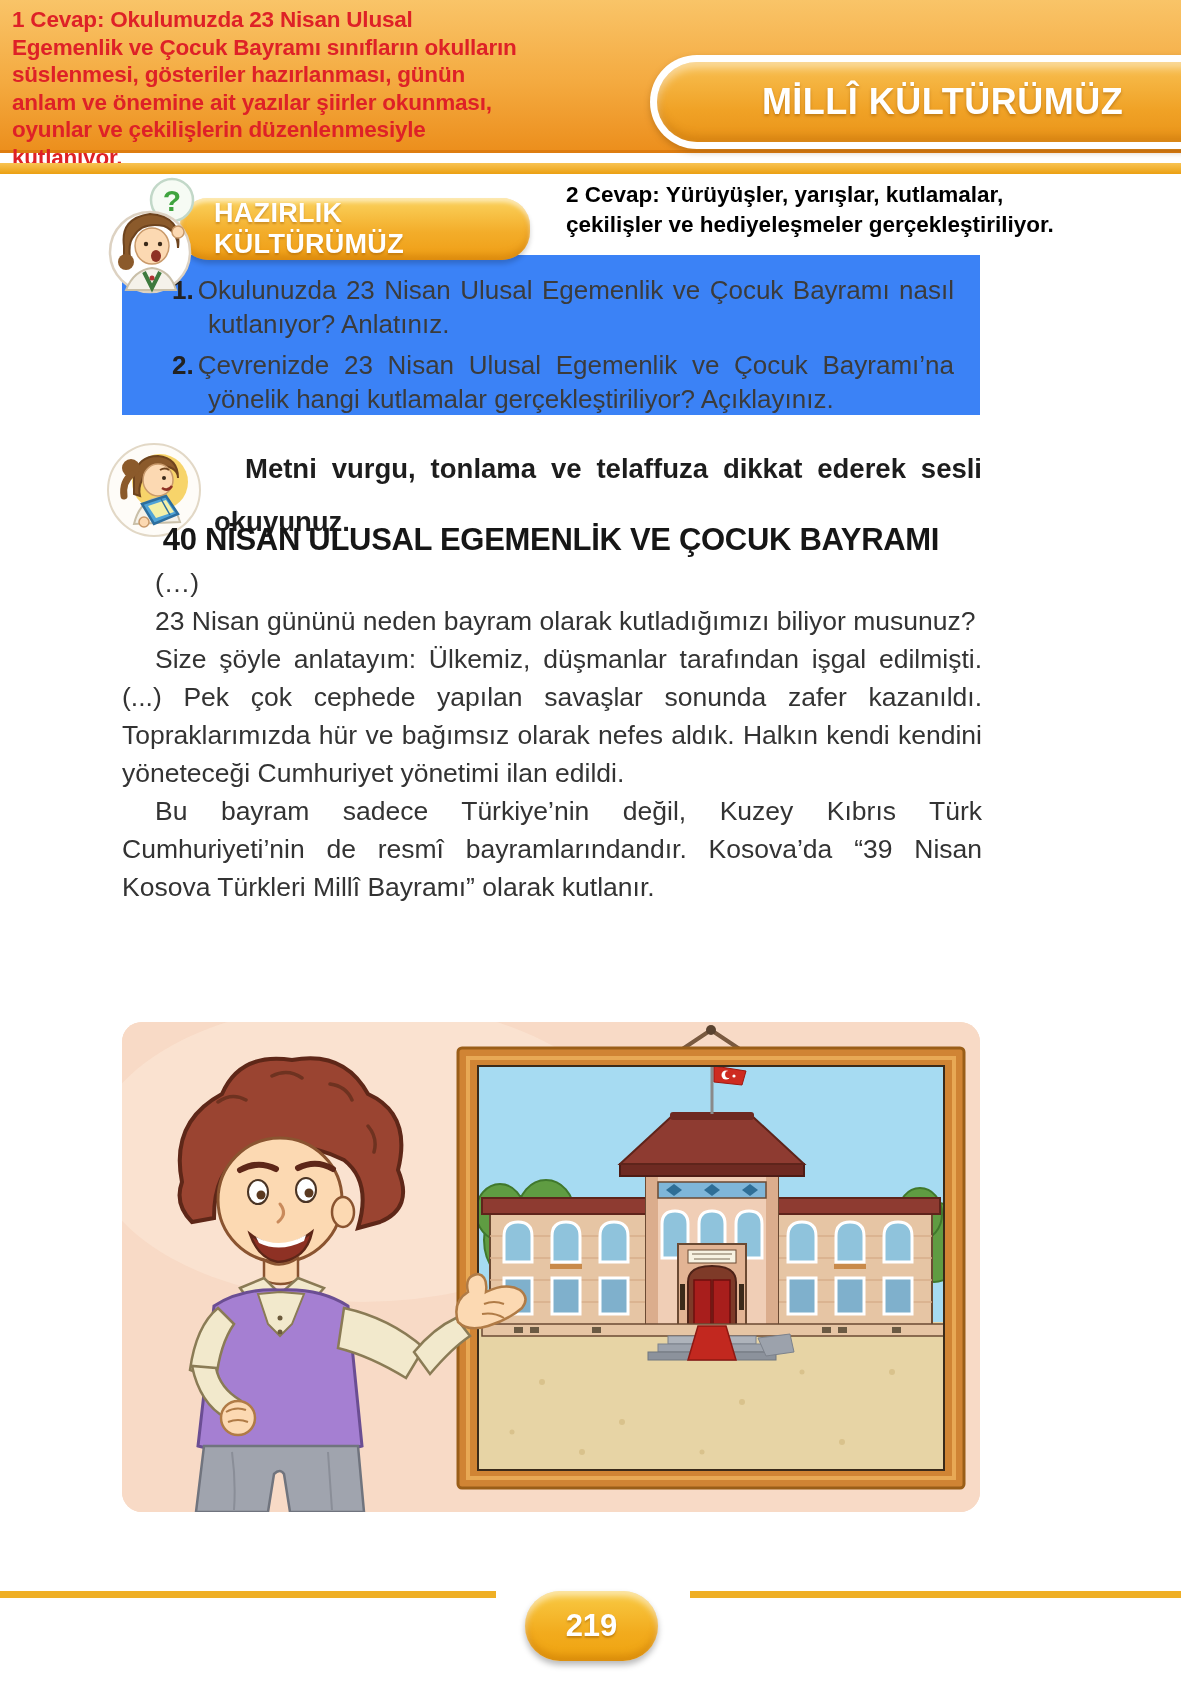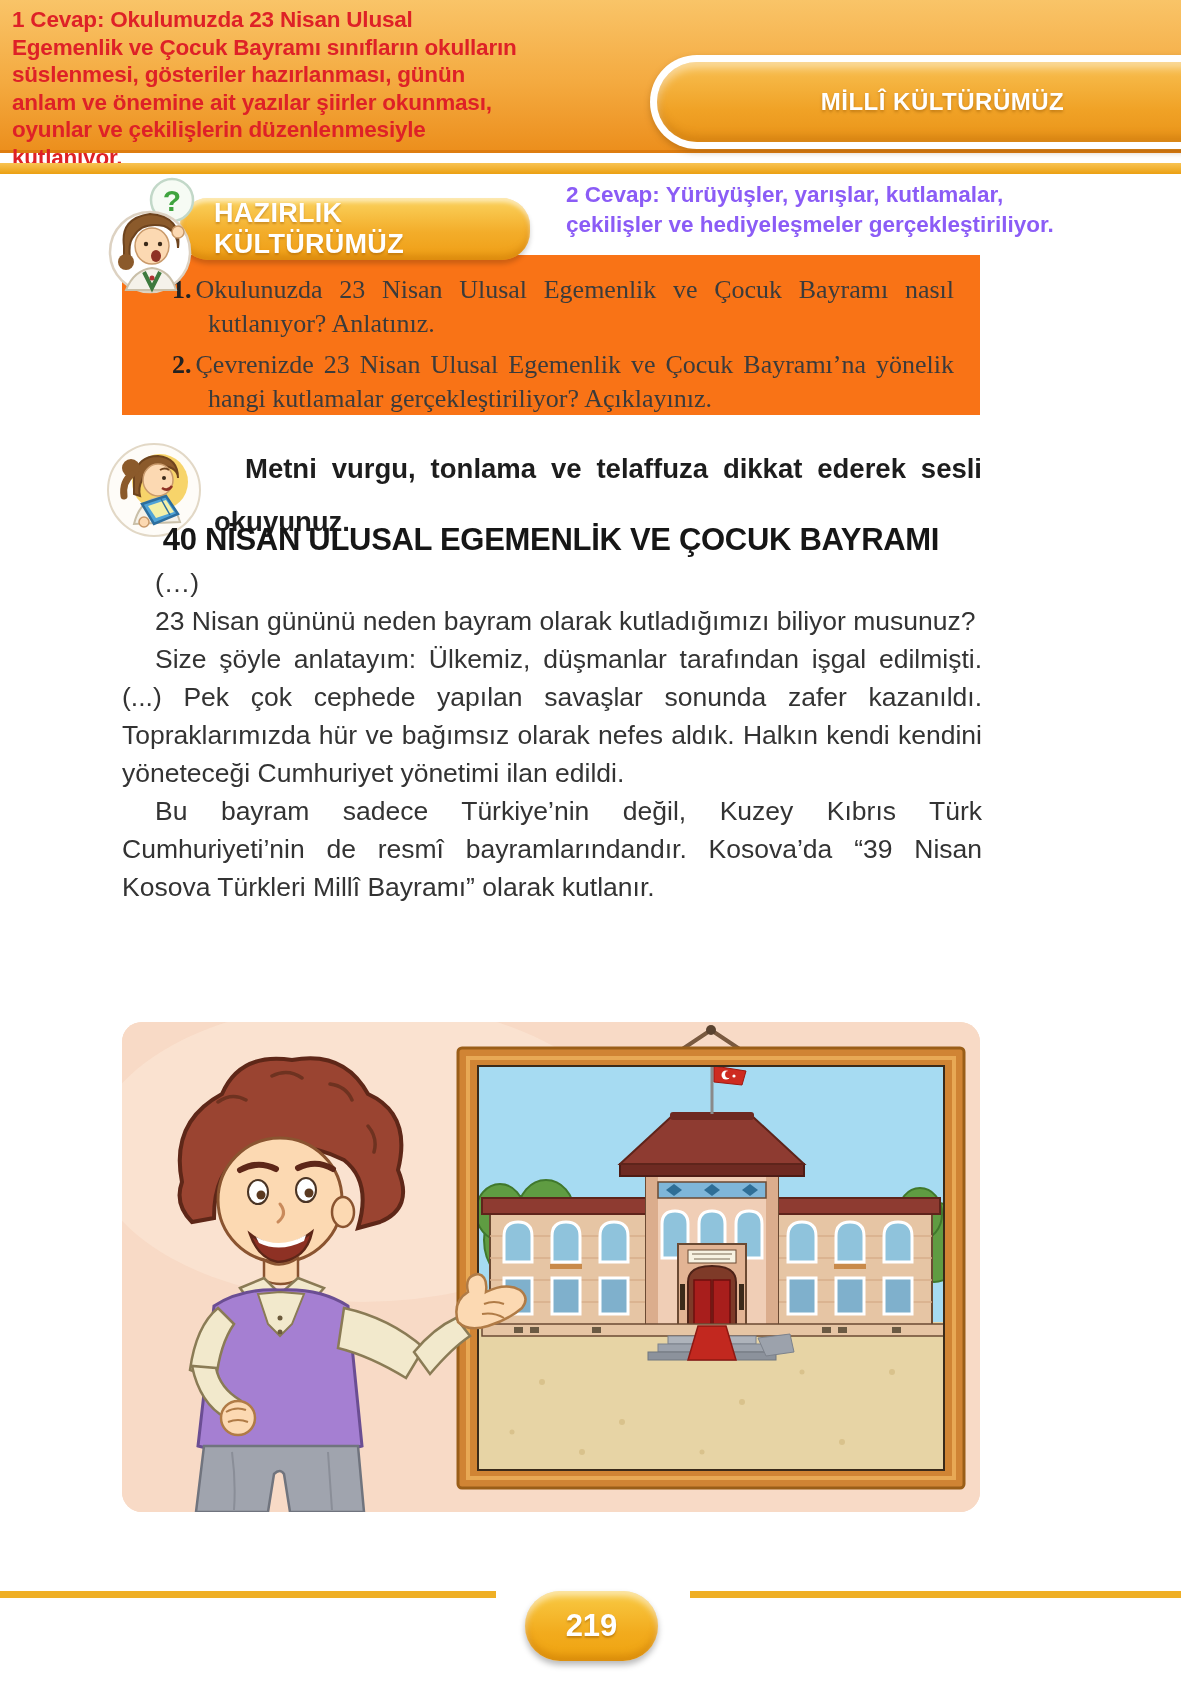--- a/index.html
+++ b/index.html
@@ -11,40 +11,40 @@
           background:linear-gradient(180deg,#f9c468 0%,#f4aa40 55%,#ec8f1d 100%);
           border-bottom:3px solid #de7d10;padding-left:9px;}
   .answer1{position:absolute;left:12px;top:6px;width:505px;
            color:#de2127;font-size:22.5px;line-height:27.5px;font-weight:600;letter-spacing:-0.2px;}
   .unit-pill{position:absolute;left:650px;top:55px;right:-45px;height:94px;border-radius:47px;
              background:#ffffff;box-shadow:0 3px 6px rgba(120,70,0,.35);display:flex;}
   .unit-pill-inner{flex:1;margin:7px;border-radius:40px;
              background:linear-gradient(180deg,#f8c052 0%,#f0a226 60%,#ea9318 100%);
              box-shadow:inset 0 6px 8px rgba(255,255,255,.45), inset 0 -6px 8px rgba(170,95,0,.3);
              display:flex;align-items:center;justify-content:center;}
-  .unit-title{color:#ffffff;font-size:24px;font-weight:bold;letter-spacing:.5px;
+  .unit-title{color:#ffffff;font-size:36px;font-weight:bold;letter-spacing:.5px;
               text-shadow:0 2px 3px rgba(140,80,0,.45);}
   .gold-stripe{position:absolute;left:0;top:163px;width:1181px;height:11px;
                background:linear-gradient(180deg,#f8c353,#eba012);}
 
   
   .answer2{position:absolute;left:566px;top:180px;width:505px;
-           color:#8b5cf6;font-size:22.5px;line-height:30px;font-weight:600;}
+           color:#000000;font-size:22.5px;line-height:30px;font-weight:600;}
 
   
   .prep-avatar{position:absolute;left:108px;top:174px;width:100px;height:122px;z-index:4;}
   .prep-badge{position:absolute;left:180px;top:198px;width:350px;height:62px;z-index:3;
               border-radius:28px;
               background:linear-gradient(180deg,#fbd35e 0%,#f3ad2a 55%,#ef9d14 100%);
               box-shadow:0 4px 5px rgba(0,0,0,.18), inset 0 4px 4px rgba(255,255,255,.55), inset 0 -5px 6px rgba(185,105,0,.35);
               display:flex;align-items:center;justify-content:center;padding-left:34px;box-sizing:border-box;}
   .prep-badge span{color:#fff;font-size:27px;font-weight:bold;letter-spacing:.3px;
                    text-shadow:0 2px 2px rgba(150,85,0,.4);}
-  .qbox{position:absolute;left:122px;top:255px;width:858px;height:160px;background:#f97316;
-        padding:18px 26px 0 50px;box-sizing:border-box;overflow:hidden;font-family:Liberation Serif, serif;}
+  .qbox{position:absolute;left:122px;top:255px;width:858px;height:160px;background:#3b82f6;
+        padding:18px 26px 0 50px;box-sizing:border-box;overflow:hidden;}
   .q{font-size:26px;line-height:34px;color:#3b3b3b;text-align:justify;
      padding-left:36px;text-indent:-36px;}
   .q + .q{margin-top:7px;}
   .qnum{font-weight:bold;color:#222;padding-right:4px;}
 
   
   .read-avatar{position:absolute;left:104px;top:438px;width:100px;height:100px;}
   .instruction{position:absolute;left:122px;top:442px;width:860px;
                font-size:27.5px;line-height:53px;font-weight:bold;color:#1d1d1d;
                padding-left:92px;text-indent:31px;box-sizing:border-box;text-align:justify;}

